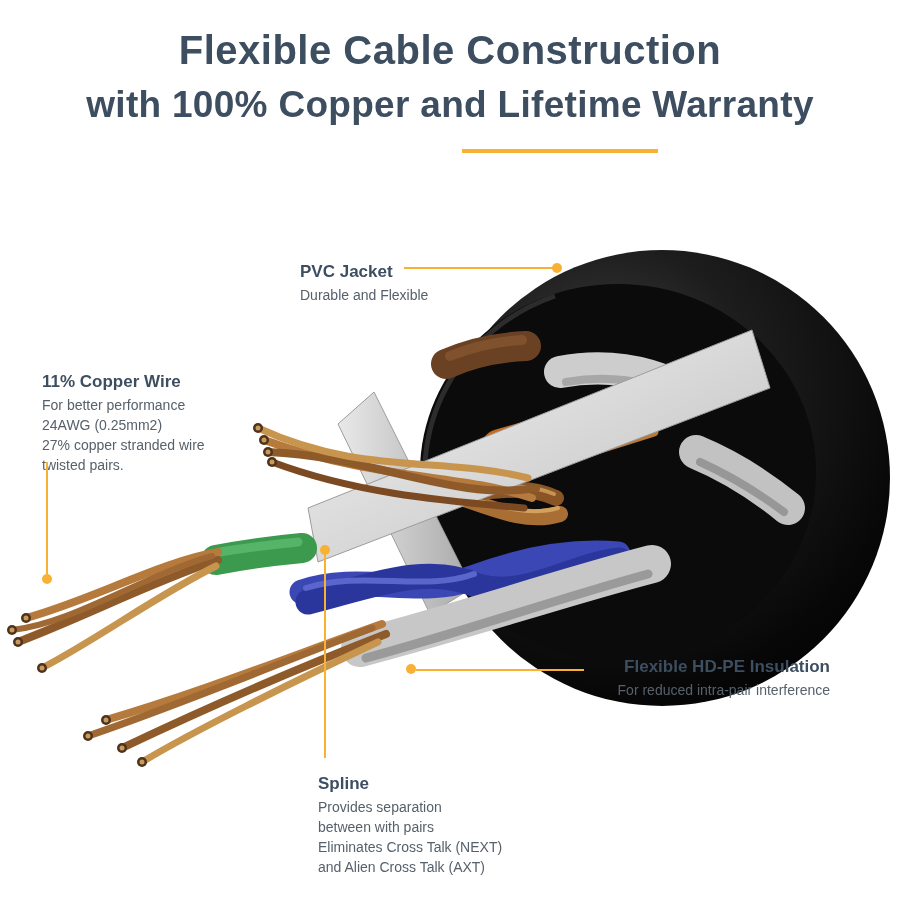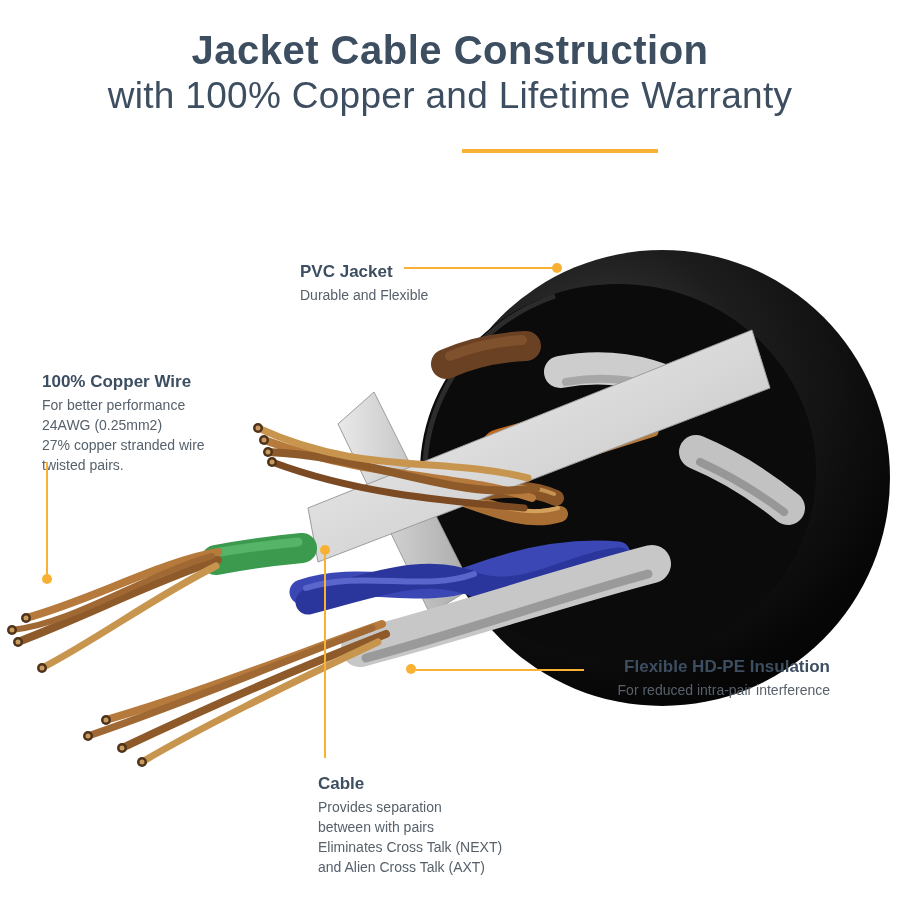--- a/index.html
+++ b/index.html
@@ -31,23 +31,23 @@
     right: 0;
     text-align: center;
   }
   .hdr h1 {
     font-size: 40px;
     font-weight: bold;
     color: var(--heading);
     letter-spacing: 0.5px;
   }
   .hdr h2 {
-    margin-top: 2px;
+    margin-top: 11px;
     font-size: 37px;
-    font-weight: 400;
+    font-weight: 700;
     color: var(--heading);
     letter-spacing: 0.3px;
   }
   .divider {
     position: absolute;
     background: var(--accent);
   }
   .callout {
     position: absolute;
     margin-top: 12px;
@@ -212,51 +212,51 @@
           <circle cx="122" cy="748" r="2.5" fill="#c99a5e"></circle>
         <circle cx="142" cy="762" r="5" fill="#4e321a"></circle>
           <circle cx="142" cy="762" r="2.5" fill="#c99a5e"></circle>
         <circle cx="88" cy="736" r="5" fill="#4e321a"></circle>
           <circle cx="88" cy="736" r="2.5" fill="#c99a5e"></circle>
       </g>
     </g>
   </svg>
 
   <div class="hdr">
-    <h1>Jacket Cable Construction</h1>
+    <h1>Flexible Cable Construction</h1>
     <h2>with 100% Copper and Lifetime Warranty</h2>
   </div>
   <div class="divider" style="left:462px; top:149px; width:196px; height:4px;"></div>
 
   <div class="callout" style="left:300px; top:250px; width:210px;">
     <div class="callout-label">PVC Jacket</div>
     <div class="callout-desc">Durable and Flexible</div>
   </div>
   <div class="cl-line" style="left:404px; top:267px; width:150px; height:2px;"></div>
   <div class="cl-dot" style="left:552px; top:263px;"></div>
 
   <div class="callout" style="left:42px; top:360px; width:200px;">
-    <div class="callout-label">100% Copper Wire</div>
+    <div class="callout-label">11% Copper Wire</div>
     <div class="callout-desc">For better performance
 24AWG (0.25mm2)
 27% copper stranded wire
 twisted pairs.</div>
   </div>
   <div class="cl-line" style="left:46px; top:462px; width:2px; height:112px;"></div>
   <div class="cl-dot" style="left:42px; top:574px;"></div>
 
   <div class="callout" style="left:590px; top:645px; width:240px;text-align:right;">
     <div class="callout-label">Flexible HD-PE Insulation</div>
     <div class="callout-desc">For reduced intra-pair interference</div>
   </div>
   <div class="cl-line" style="left:416px; top:669px; width:168px; height:2px;"></div>
   <div class="cl-dot" style="left:406px; top:664px;"></div>
 
   <div class="callout" style="left:318px; top:762px; width:220px;">
-    <div class="callout-label">Cable</div>
+    <div class="callout-label">Spline</div>
     <div class="callout-desc">Provides separation
 between with pairs
 Eliminates Cross Talk (NEXT)
 and Alien Cross Talk (AXT)</div>
   </div>
   <div class="cl-line" style="left:324px; top:552px; width:2px; height:206px;"></div>
   <div class="cl-dot" style="left:320px; top:545px;"></div>
 
 </div>
 

